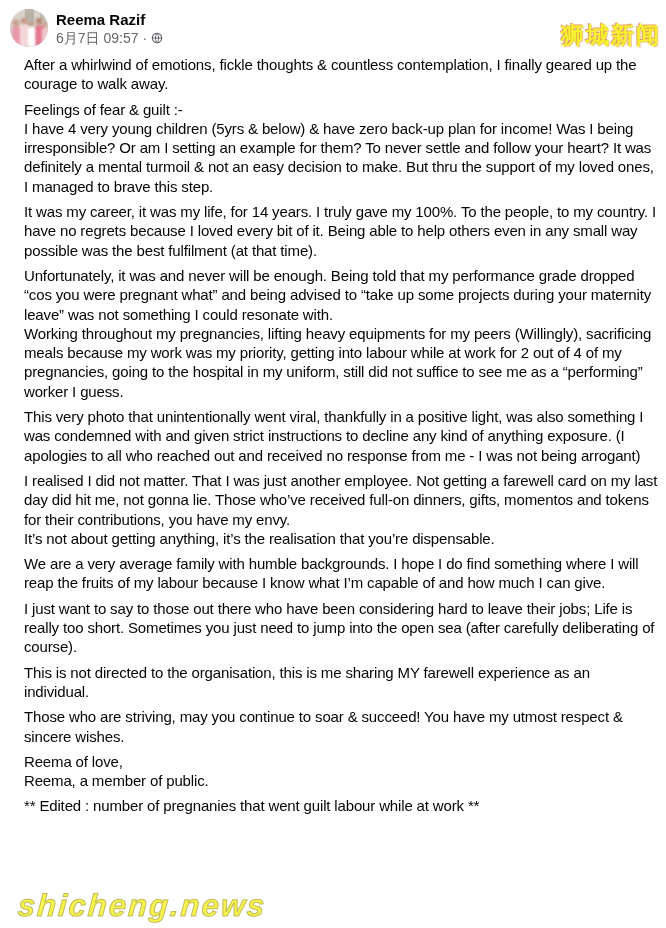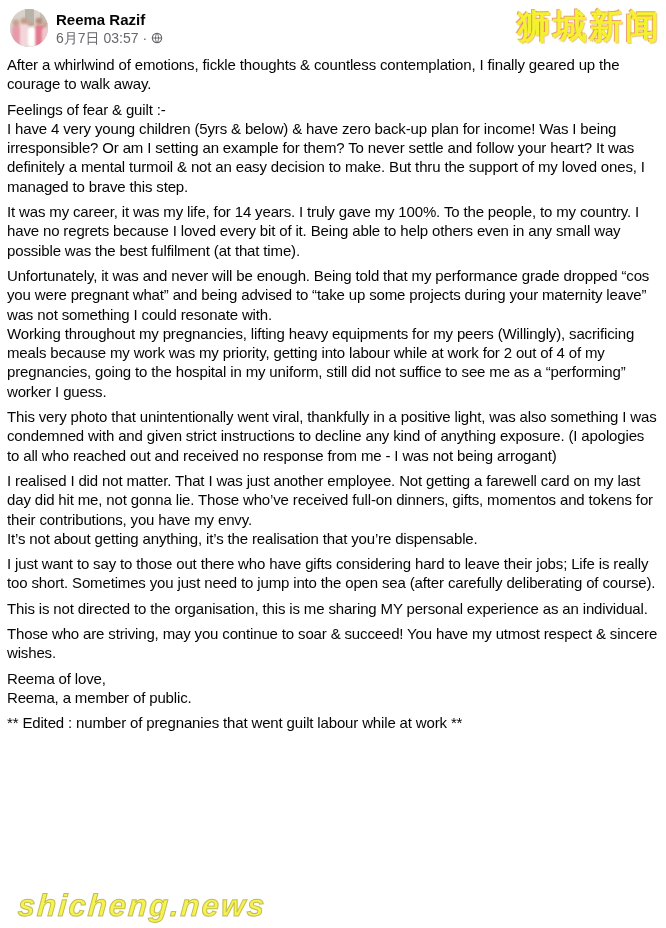--- a/index.html
+++ b/index.html
@@ -45,37 +45,37 @@
     color: #65676b;
     line-height: 18px;
   }
   .timestamp { cursor: pointer; }
   .dot-separator { color: #65676b; }
   .globe-icon { display: inline-block; width: 12px; height: 12px; }
   .globe-icon svg { display: block; width: 12px; height: 12px; }
 
   
   .post-text {
-    padding: 2px 8px 0 7px;
+    padding: 2px 8px 0 24px;
   }
   .post-text p {
     margin: 0 0 6px 0;
     font-size: 15px;
     line-height: 19.3px;
     color: #050505;
     white-space: pre-wrap;
     letter-spacing: -0.15px;
   }
 
   
   .watermark-top-right {
     position: absolute;
-    top: 4px;
+    top: 20px;
     right: 5px;
-    font-size: 34px;
+    font-size: 23px;
     font-weight: bold;
     color: #f4f130;
     text-shadow:
       -1px -1px 0 rgba(216, 80, 40, 0.55),
        1px  1px 0 rgba(216, 80, 40, 0.30),
        0 0 2px rgba(244, 241, 48, 0.8);
     letter-spacing: 2px;
     pointer-events: none;
     z-index: 5;
   }
@@ -120,21 +120,21 @@
         <circle cx="29" cy="12" r="3.3" fill="#b98a76"></circle>
         <rect x="25" y="16" width="9" height="22" rx="3" fill="#e4798f"></rect>
         <circle cx="35" cy="16" r="2.4" fill="#caa08d"></circle>
         <rect x="32" y="19" width="6" height="19" rx="2.5" fill="#f0c6cd"></rect>
       </g>
     </svg>
   </div>
   <div class="header-meta">
     <div class="author-name">Reema Razif</div>
     <div class="timestamp-row">
-      <span class="timestamp">6月7日 03:57</span>
+      <span class="timestamp">6月7日 09:57</span>
       <span class="dot-separator">·</span>
       <span class="globe-icon">
         <svg viewBox="0 0 16 16" xmlns="http://www.w3.org/2000/svg">
           <circle cx="8" cy="8" r="6.2" fill="none" stroke="#65676b" stroke-width="1.6"></circle>
           <path d="M1.8 8 H14.2 M8 1.8 C5.3 4.5 5.3 11.5 8 14.2 M8 1.8 C10.7 4.5 10.7 11.5 8 14.2" fill="none" stroke="#65676b" stroke-width="1.3"></path>
         </svg>
       </span>
     </div>
   </div>
 </div>
@@ -142,21 +142,22 @@
 <div class="post-text">
   <p>After a whirlwind of emotions, fickle thoughts &amp; countless contemplation, I finally geared up the courage to walk away.</p>
   <p>Feelings of fear &amp; guilt :-
 I have 4 very young children (5yrs &amp; below) &amp; have zero back-up plan for income! Was I being irresponsible? Or am I setting an example for them? To never settle and follow your heart? It was definitely a mental turmoil &amp; not an easy decision to make. But thru the support of my loved ones, I managed to brave this step.</p>
   <p>It was my career, it was my life, for 14 years. I truly gave my 100%. To the people, to my country. I have no regrets because I loved every bit of it. Being able to help others even in any small way possible was the best fulfilment (at that time).</p>
   <p>Unfortunately, it was and never will be enough. Being told that my performance grade dropped “cos you were pregnant what” and being advised to “take up some projects during your maternity leave” was not something I could resonate with.
 Working throughout my pregnancies, lifting heavy equipments for my peers (Willingly), sacrificing meals because my work was my priority, getting into labour while at work for 2 out of 4 of my pregnancies, going to the hospital in my uniform, still did not suffice to see me as a “performing” worker I guess.</p>
   <p>This very photo that unintentionally went viral, thankfully in a positive light, was also something I was condemned with and given strict instructions to decline any kind of anything exposure. (I apologies to all who reached out and received no response from me - I was not being arrogant)</p>
   <p>I realised I did not matter. That I was just another employee. Not getting a farewell card on my last day did hit me, not gonna lie. Those who’ve received full-on dinners, gifts, momentos and tokens for their contributions, you have my envy.
 It’s not about getting anything, it’s the realisation that you’re dispensable.</p>
-  <p>I just want to say to those out there who have gifts considering hard to leave their jobs; Life is really too short. Sometimes you just need to jump into the open sea (after carefully deliberating of course).</p>
-  <p>This is not directed to the organisation, this is me sharing MY personal experience as an individual.</p>
+  <p>We are a very average family with humble backgrounds. I hope I do find something where I will reap the fruits of my labour because I know what I’m capable of and how much I can give.</p>
+  <p>I just want to say to those out there who have been considering hard to leave their jobs; Life is really too short. Sometimes you just need to jump into the open sea (after carefully deliberating of course).</p>
+  <p>This is not directed to the organisation, this is me sharing MY farewell experience as an individual.</p>
   <p>Those who are striving, may you continue to soar &amp; succeed! You have my utmost respect &amp; sincere wishes.</p>
   <p>Reema of love,
 Reema, a member of public.</p>
   <p>** Edited : number of pregnanies that went guilt labour while at work **</p>
 </div>
 
 <div class="watermark-bottom-left">shicheng.news</div>
 
 </body></html>

